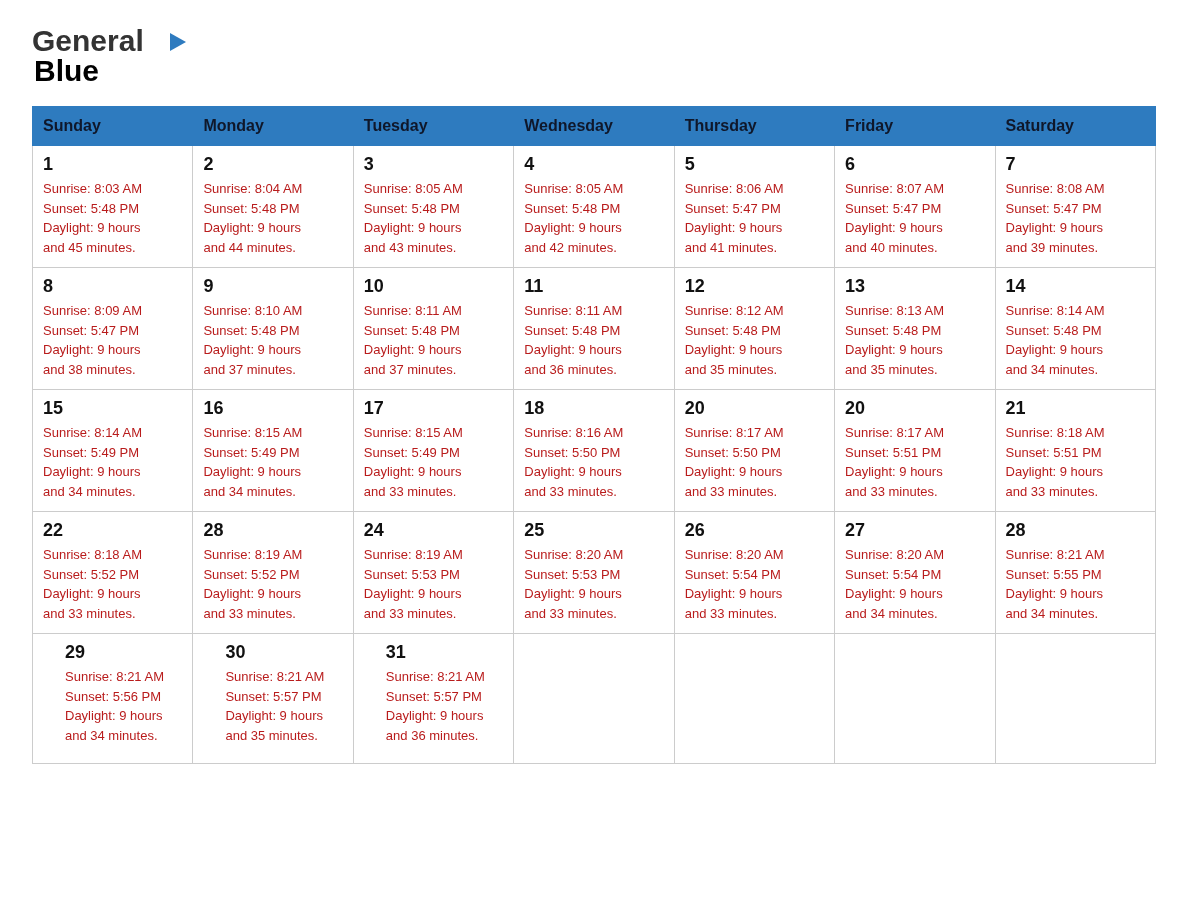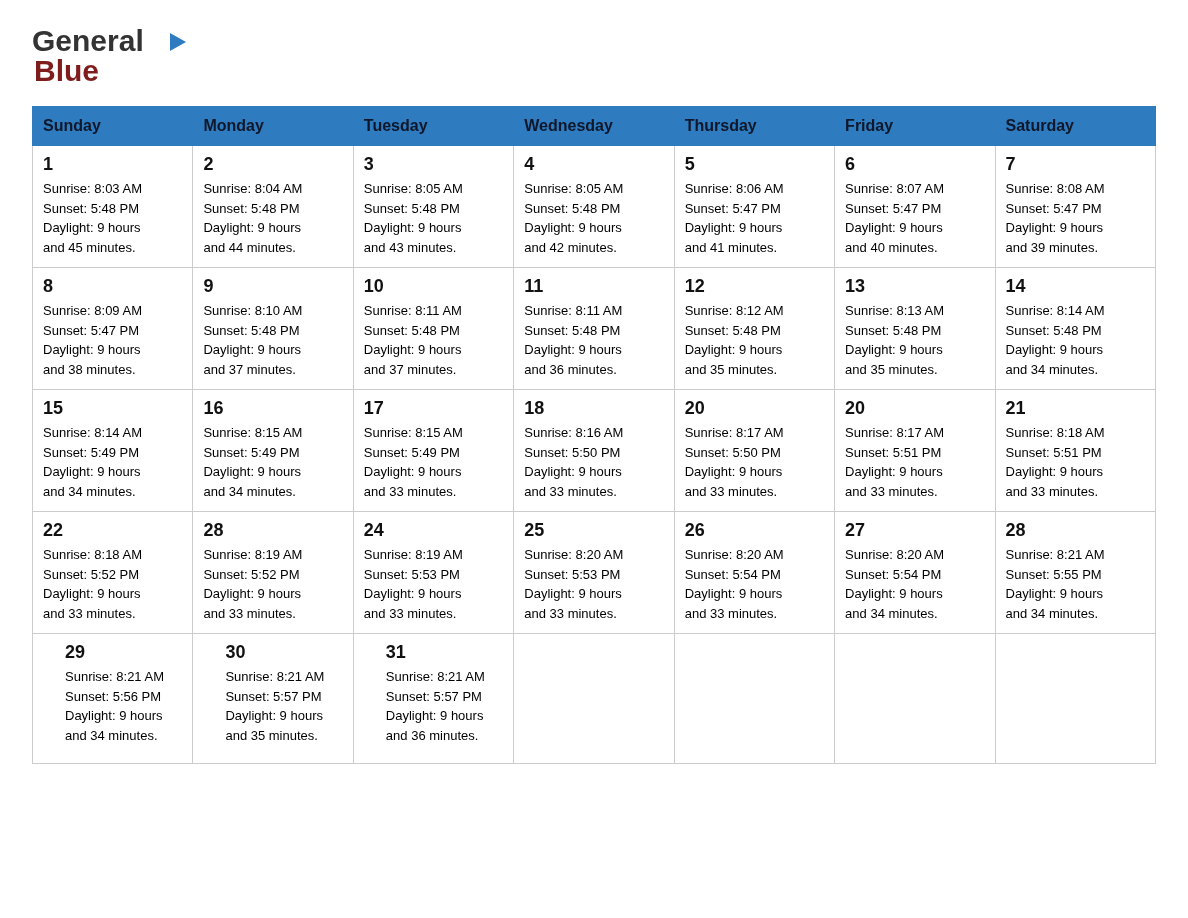--- a/index.html
+++ b/index.html
@@ -64,21 +64,21 @@
     }
     tbody tr td .day-num {
       font-size: 18px;
       font-weight: bold;
       display: block;
       margin-bottom: 4px;
       color: #111;
     }
     tbody tr td .day-info {
       font-size: 13px;
-      color: #000000;
+      color: #b91c1c;
       line-height: 1.5;
     }
     tbody tr:last-child td {
       height: 130px;
       padding-left: 32px;
     }
     .empty-cell {
       background: #fff;
     }
     
@@ -91,21 +91,21 @@
 
 <div class="header-area">
   <div class="logo-area">
     <div class="logo-row1">
       <span style="font-size:30px; font-weight:bold; color:#333;">General</span>
       <svg width="22" height="22" viewBox="0 0 22 22" style="margin-left:2px; margin-top:2px;">
         <polygon points="4,2 20,11 4,20" fill="#2e7bbf"></polygon>
       </svg>
     </div>
     <div style="margin-top:-4px; padding-left:2px;">
-      <span style="font-size:30px; font-weight:bold; color:#7f1d1d;">Blue</span>
+      <span style="font-size:30px; font-weight:bold; color:#000000;">Blue</span>
     </div>
   </div>
   <div class="title-area">
     <div class="calendar-title"></div>
     <div class="calendar-subtitle"></div>
   </div>
 </div>
 
 <table>
   <thead>

